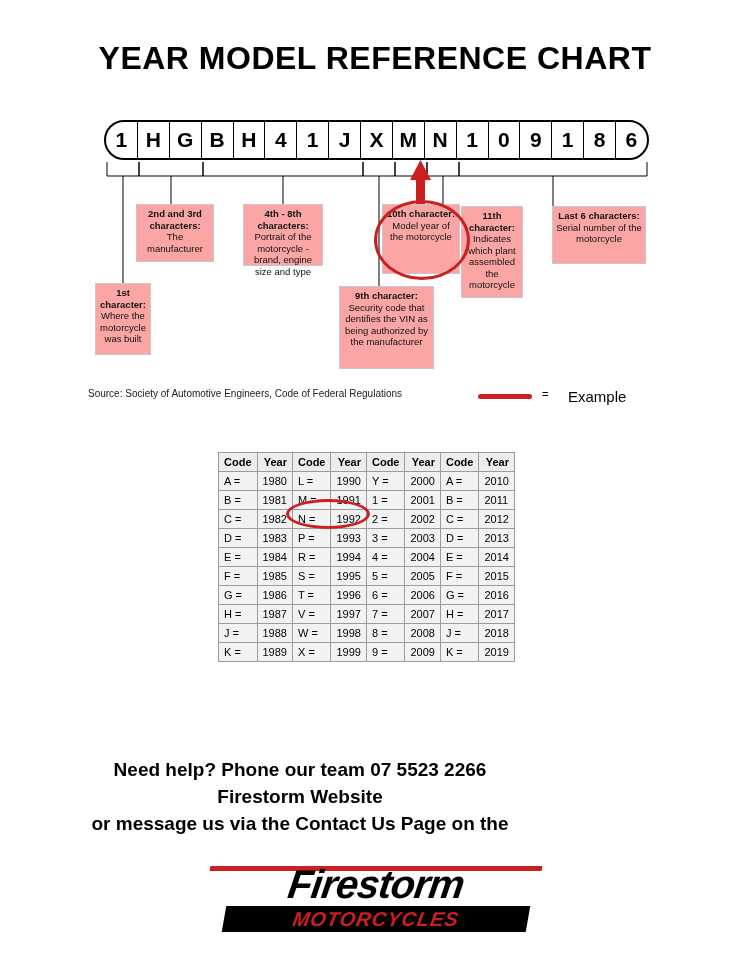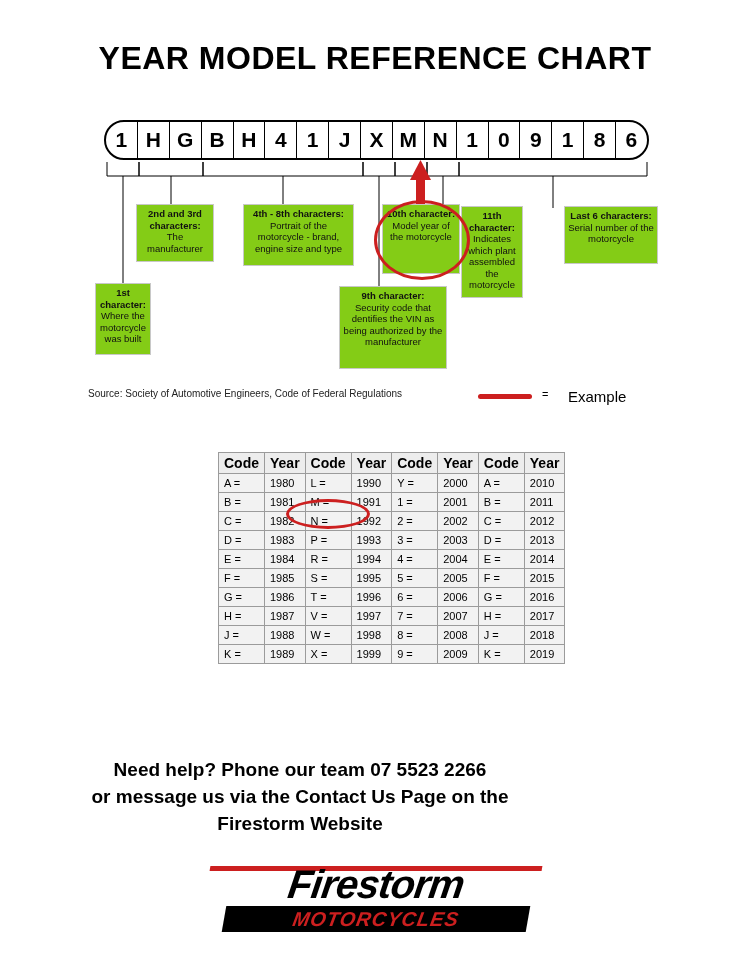--- a/index.html
+++ b/index.html
@@ -60,21 +60,21 @@
   .leaders {
     position: absolute;
     top: 0; left: 0;
     width: 752px; height: 957px;
     pointer-events: none;
   }
 
   
   .note {
     position: absolute;
-    background: #84cc16;
+    background: #fca5a5;
     border: 1px solid #c8c8c8;
     box-sizing: border-box;
     font-size: 9.5px;
     line-height: 11.5px;
     text-align: center;
     padding: 3px 2px;
     color: #111;
   }
   .note b { display: block; font-weight: bold; }
 
@@ -121,21 +121,21 @@
     padding: 2px 5px;
     height: 19px;
     box-sizing: border-box;
     background: #f2f2f2;
     white-space: nowrap;
   }
   .year-table th {
     font-weight: bold;
     text-align: right;
     background: #ededed;
-    font-size: 14px;
+    font-size: 11px;
   }
   .year-table td.code { text-align: left; width: 36px; }
   .year-table td.year { text-align: left; width: 34px; }
 
   
   .ellipse {
     position: absolute;
     border: 3px solid #cc1f1f;
     border-radius: 50%;
     box-sizing: border-box;
@@ -256,41 +256,41 @@
 <div class="note" style="top:283px; left:95px; width:56px; height:72px;">
   <b>1st character:</b>
   <span>Where the motorcycle was built</span>
 </div>
 
 <div class="note" style="top:204px; left:136px; width:78px; height:58px;">
   <b>2nd and 3rd characters:</b>
   <span>The manufacturer</span>
 </div>
 
-<div class="note" style="top:204px; left:243px; width:111px; height:62px;">
+<div class="note" style="top:204px; left:243px; width:80px; height:62px;">
   <b>4th - 8th characters:</b>
   <span>Portrait of the motorcycle - brand, engine size and type</span>
 </div>
 
-<div class="note" style="top:286px; left:339px; width:108px; height:83px;">
+<div class="note" style="top:286px; left:339px; width:95px; height:83px;">
   <b>9th character:</b>
   <span>Security code that dentifies the VIN as being authorized by the manufacturer</span>
 </div>
 
 <div class="note" style="top:204px; left:382px; width:78px; height:70px;">
   <b>10th character:</b>
   <span>Model year of the motorcycle</span>
 </div>
 
 <div class="note" style="top:206px; left:461px; width:62px; height:92px;">
   <b>11th character:</b>
   <span>Indicates which plant assembled the motorcycle</span>
 </div>
 
-<div class="note" style="top:206px; left:552px; width:94px; height:58px;margin-left:12px;">
+<div class="note" style="top:206px; left:552px; width:94px; height:58px;">
   <b>Last 6 characters:</b>
   <span>Serial number of the motorcycle</span>
 </div>
 
 <div class="ellipse" style="top:200px; left:374px; width:96px; height:80px;"></div>
 
 <div class="source">Source:  Society of Automotive Engineers, Code of Federal Regulations</div>
 <div class="legend-line"></div>
 <div class="legend-eq">=</div>
 <div class="legend-label">Example</div>
@@ -409,22 +409,22 @@
       <td class="code">K =</td>
       <td class="year">2019</td>
     </tr>
   </tbody>
 </table>
 
 <div class="ellipse" style="top:499px; left:286px; width:84px; height:30px;"></div>
 
 <div class="help">
   <div>Need help?  Phone our team 07 5523 2266</div>
+  <div>Firestorm Website</div>
   <div>or message us via the Contact Us Page on the</div>
-  <div>Firestorm Website</div>
 </div>
 
 <div class="logo">
   <div class="logo-stripe" style="top:4px; left:14px; width:332px; height:5px;"></div>
   <div class="logo-main">Firestorm</div>
   <div class="logo-sub">
     <span>MOTORCYCLES</span>
   </div>
 </div>
 

